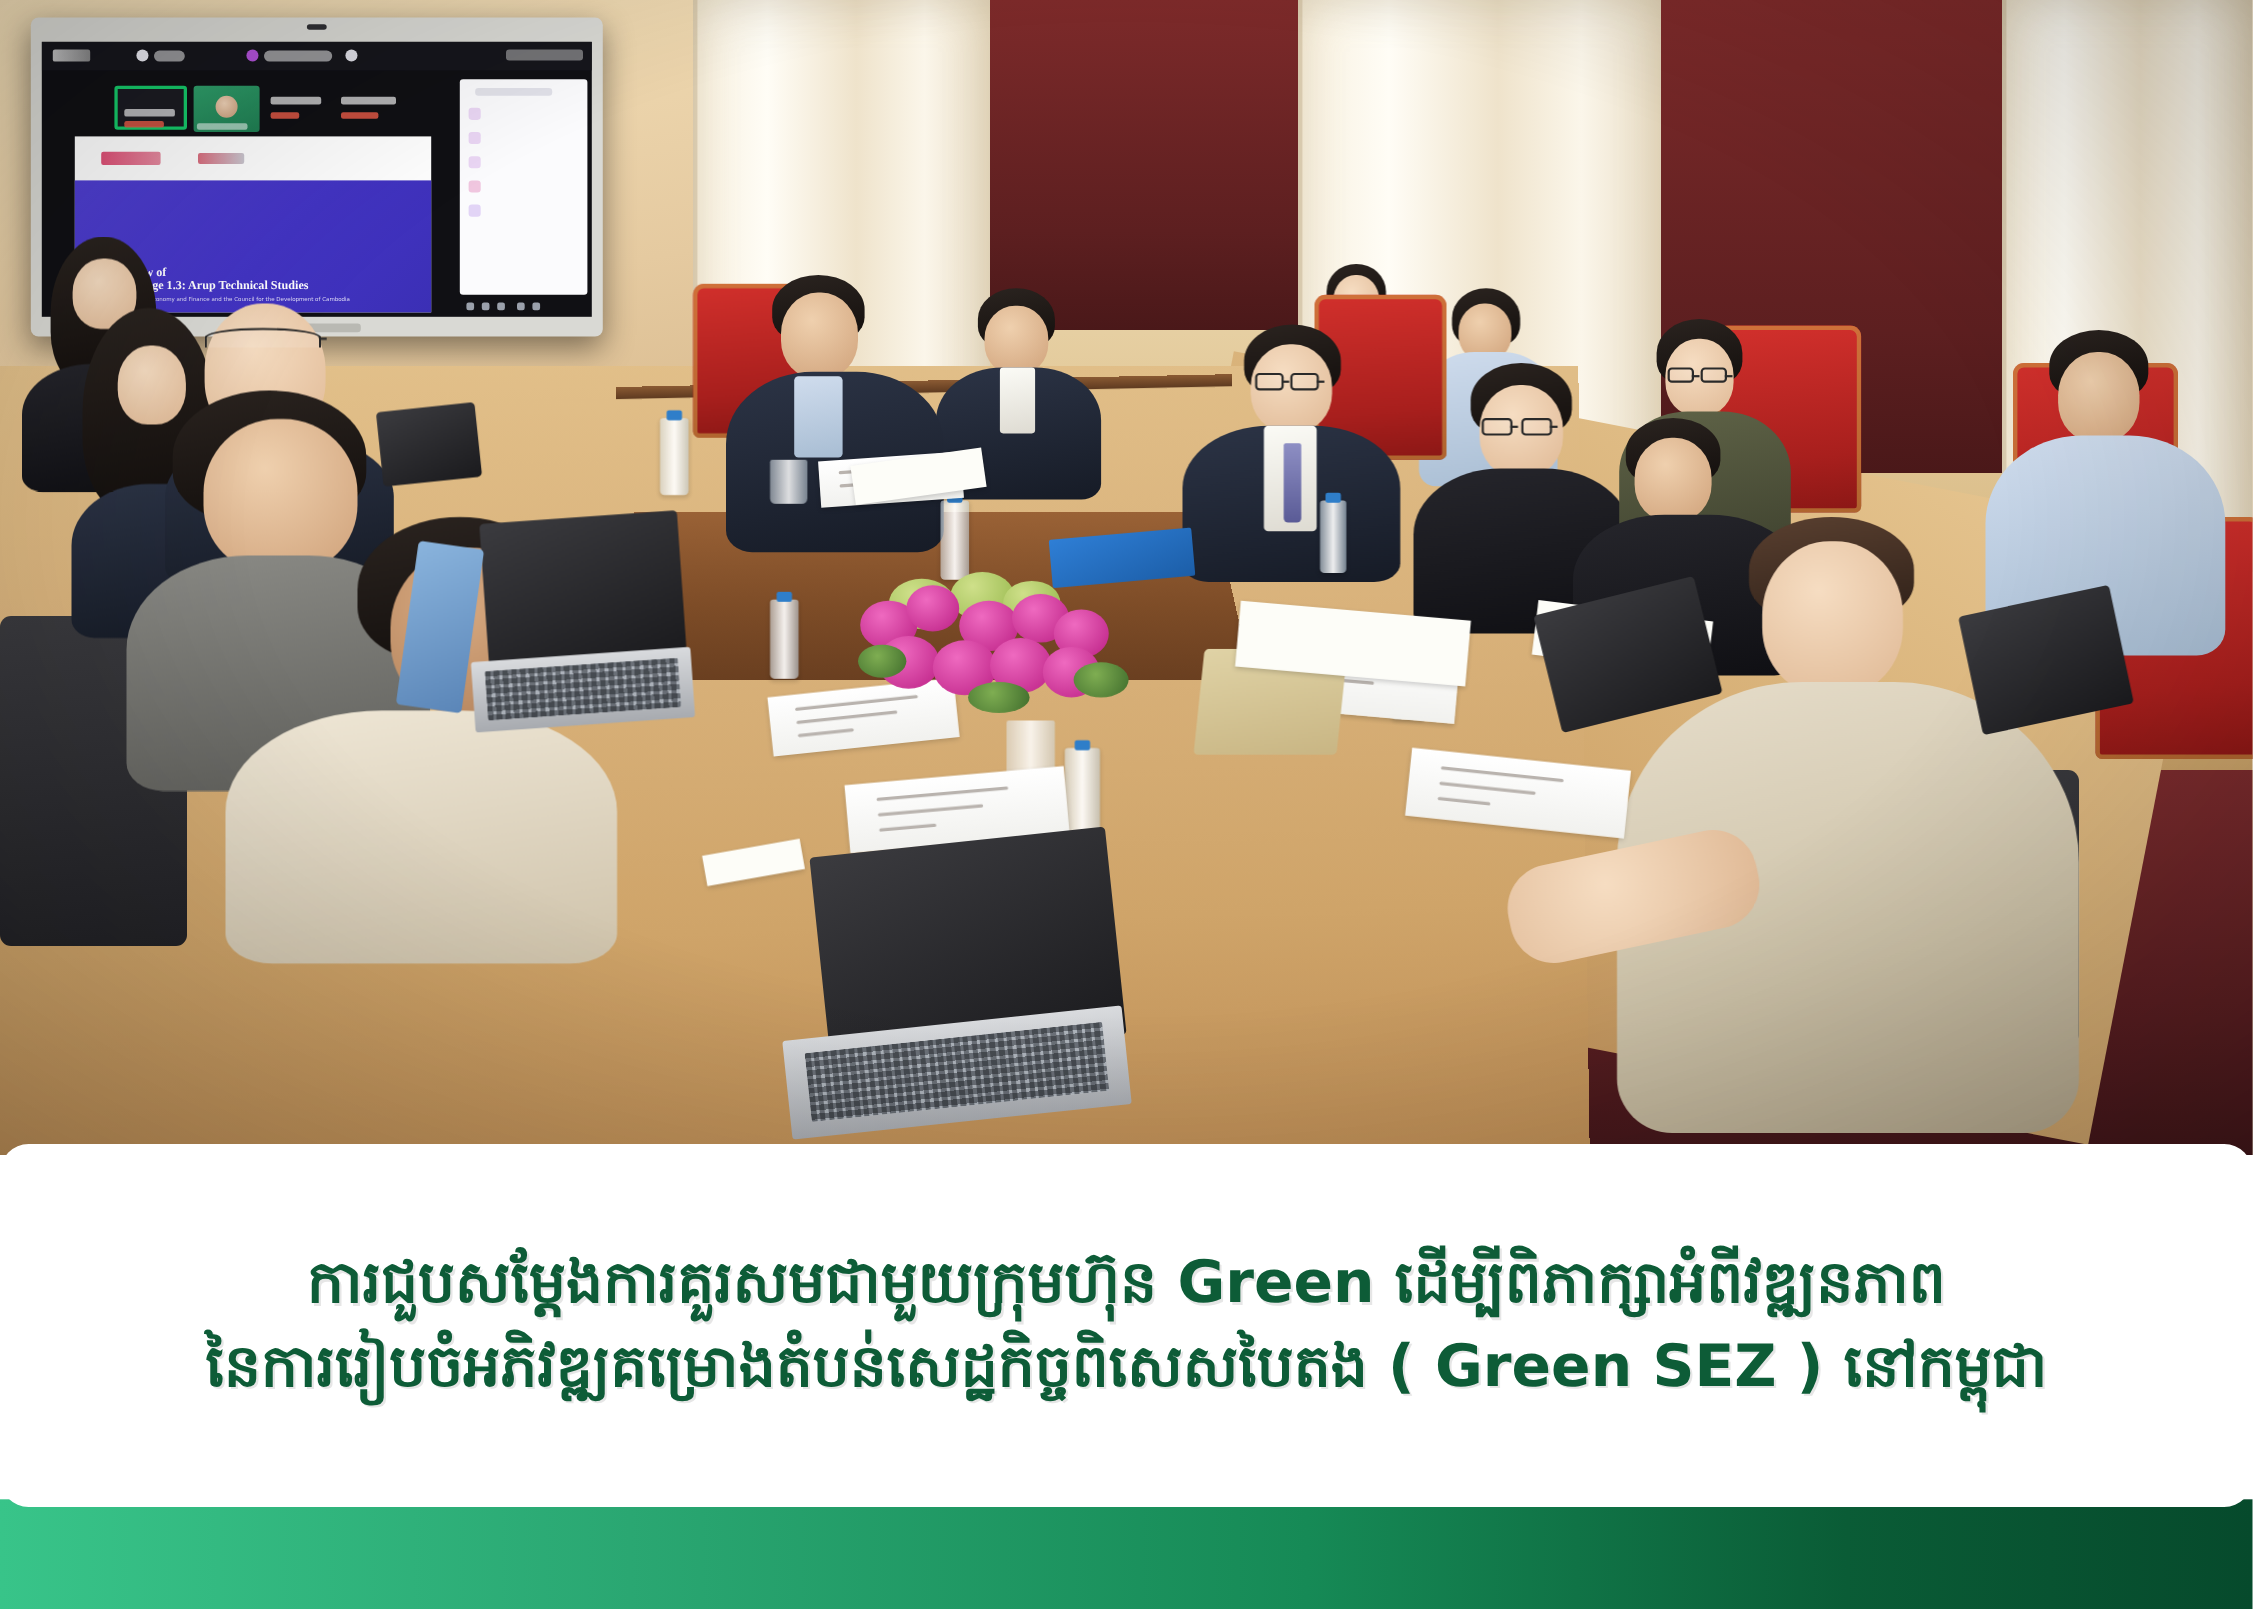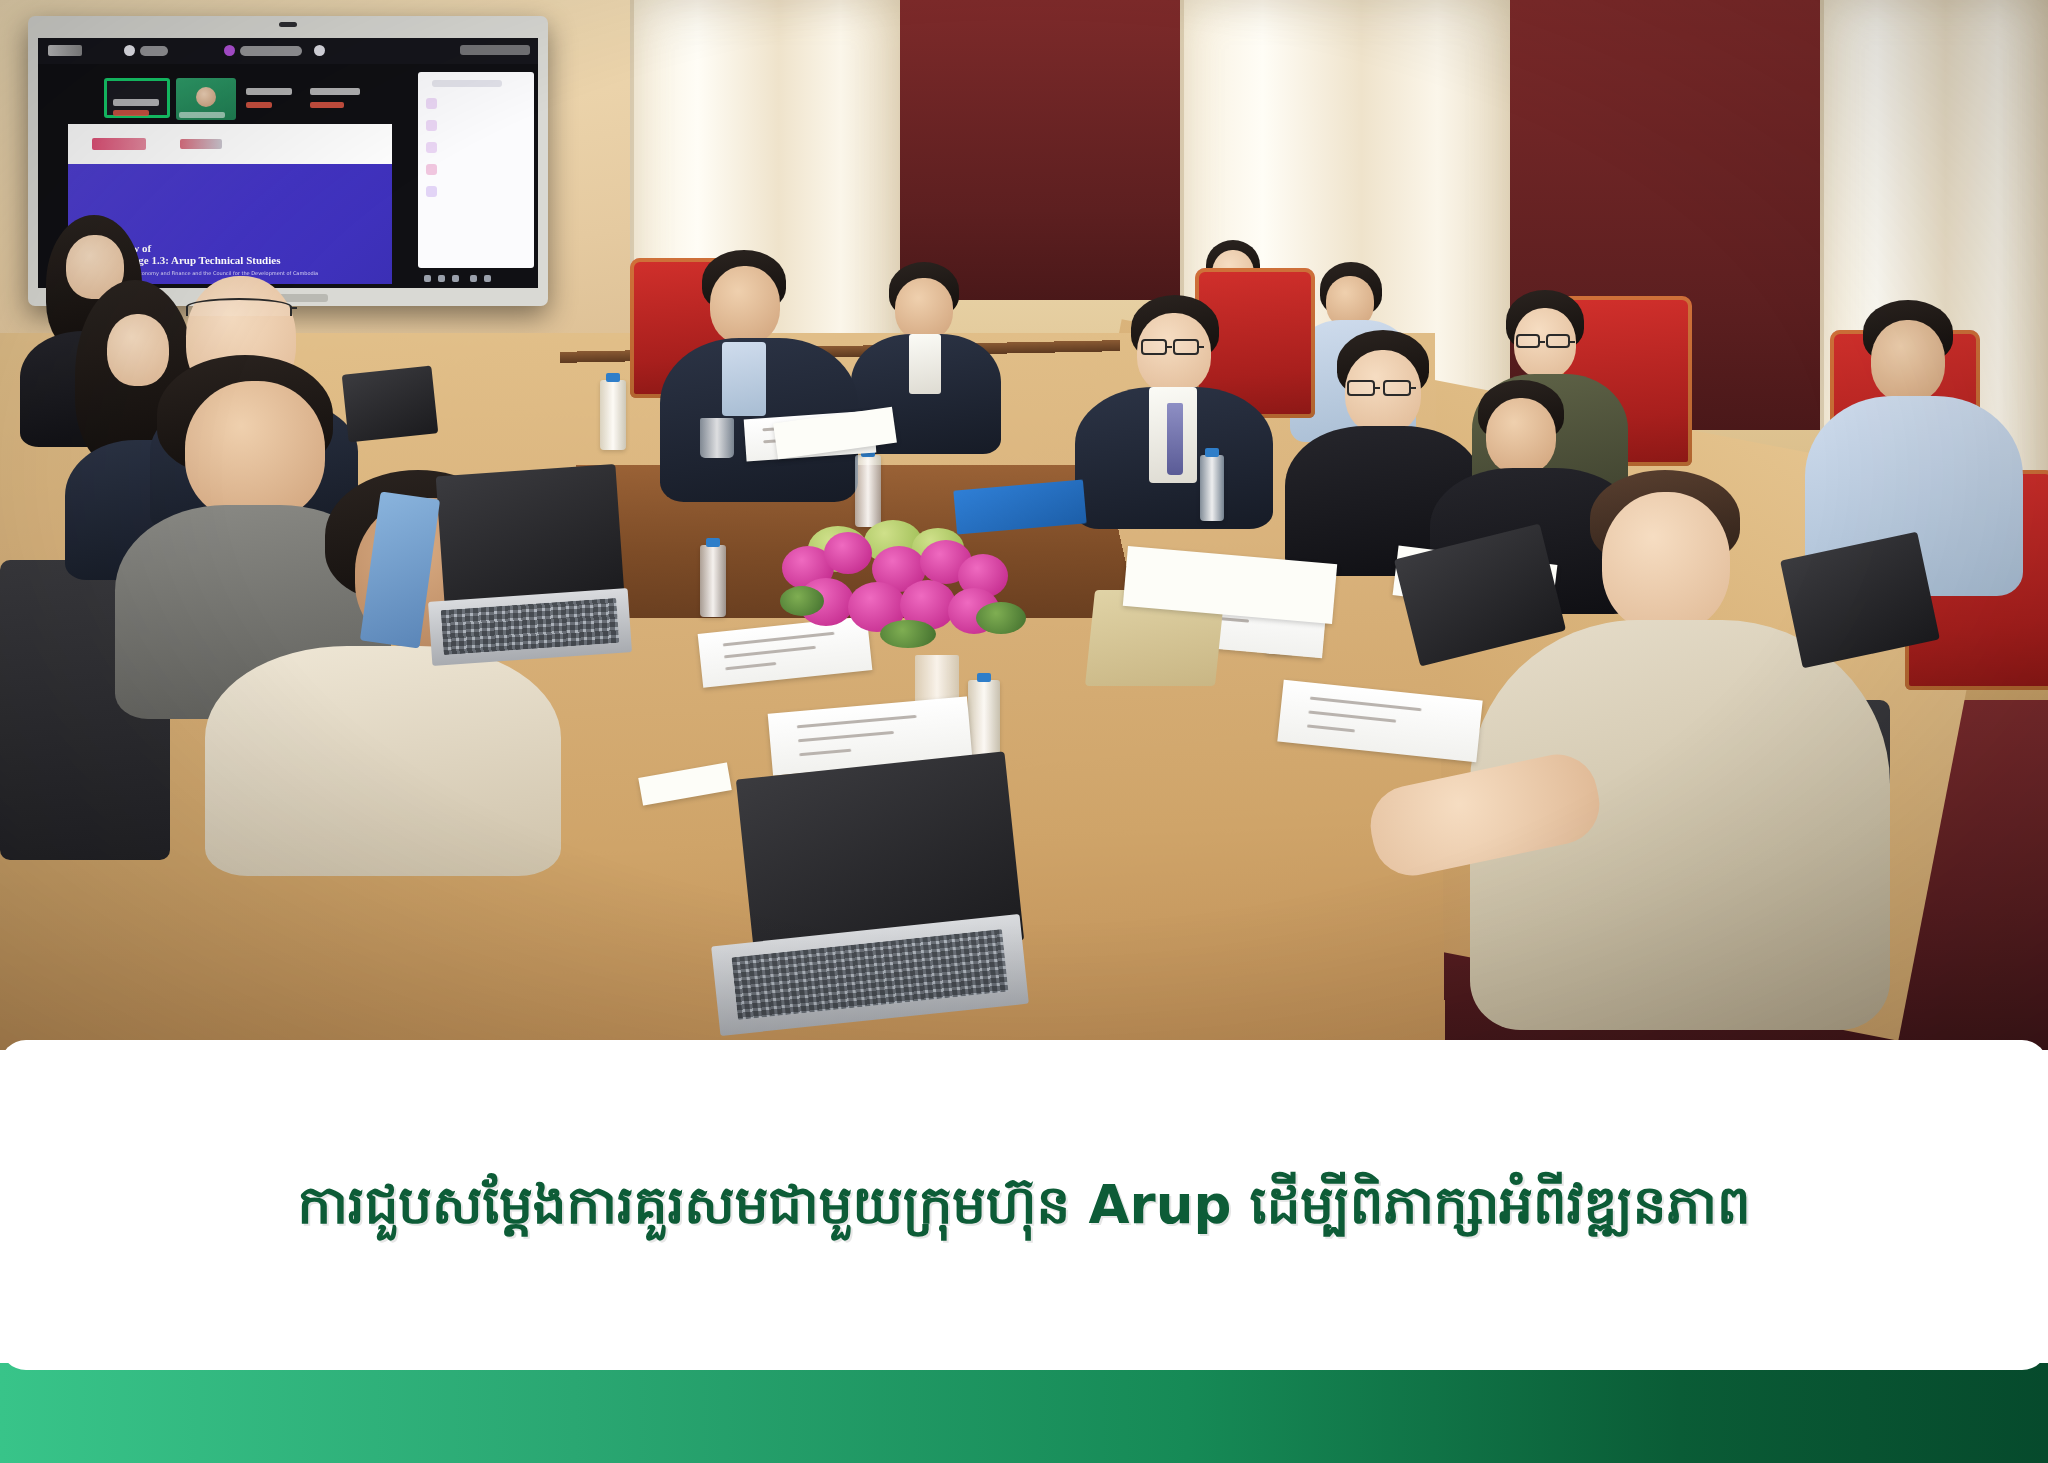--- a/index.html
+++ b/index.html
@@ -461,18 +461,19 @@
       <div class="kb"></div>
     </div>
 
     <div class="laptop-body" style="left:370px;top:495px;width:60px;height:150px;transform:rotate(8deg);
          background:linear-gradient(150deg,#8ab4dd,#5b86b8)"></div>
 
     <div class="photo-vig"></div>
   </div>
 
   <div class="caption-card">
-    <div class="cap-line cap-line-1">ការជួបសម្តែងការគួរសមជាមួយក្រុមហ៊ុន Arup ដើម្បីពិភាក្សាអំពីវឌ្ឍនភាព</div>
+    <div class="cap-line cap-line-1">ការជួបសម្តែងការគួរសមជាមួយក្រុមហ៊ុន Green ដើម្បីពិភាក្សាអំពីវឌ្ឍនភាព</div>
+    <div class="cap-line cap-line-2">នៃការរៀបចំអភិវឌ្ឍគម្រោងតំបន់សេដ្ឋកិច្ចពិសេសបៃតង ( Green SEZ ) នៅកម្ពុជា</div>
   </div>
 
   <div class="green-bar"></div>
 
 </div>
 
 </body></html>

